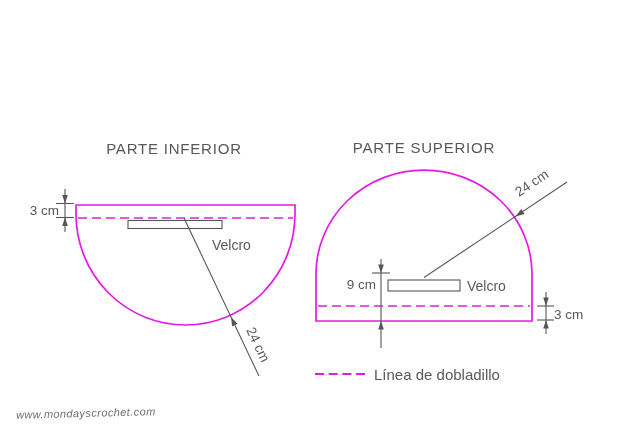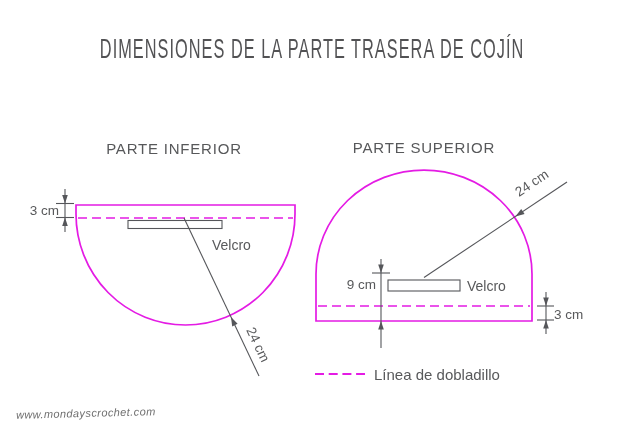--- a/index.html
+++ b/index.html
@@ -21,23 +21,20 @@
   .gray-fill{fill:#55565A;stroke:none;}
   .outline{fill:none;stroke-width:1.7;}
   .hemline{fill:none;stroke-width:1.7;}
   .velcro-rect{fill:none;stroke:#55565A;stroke-width:1.1;}
 </style>
 </head>
 <body>
 
 <div id="page">
 
-  <div class="title-wrap">
-    <span class="title">DIMENSIONES DE LA PARTE TRASERA DE COJÍN</span>
-  </div>
 
   <svg width="625" height="436" viewBox="0 0 625 436">
 
     <g>
       <text class="heading" x="174" y="154" text-anchor="middle">PARTE INFERIOR</text>
 
       <path class="outline" d="M 76 205 L 295 205 L 295 214 A 109.5 111 0 0 1 76 214 Z" stroke="#E41BE4"></path>
 
       <path class="hemline" d="M 78 218 H 293" stroke-dasharray="9 5" stroke="#E41BE4"></path>
 

